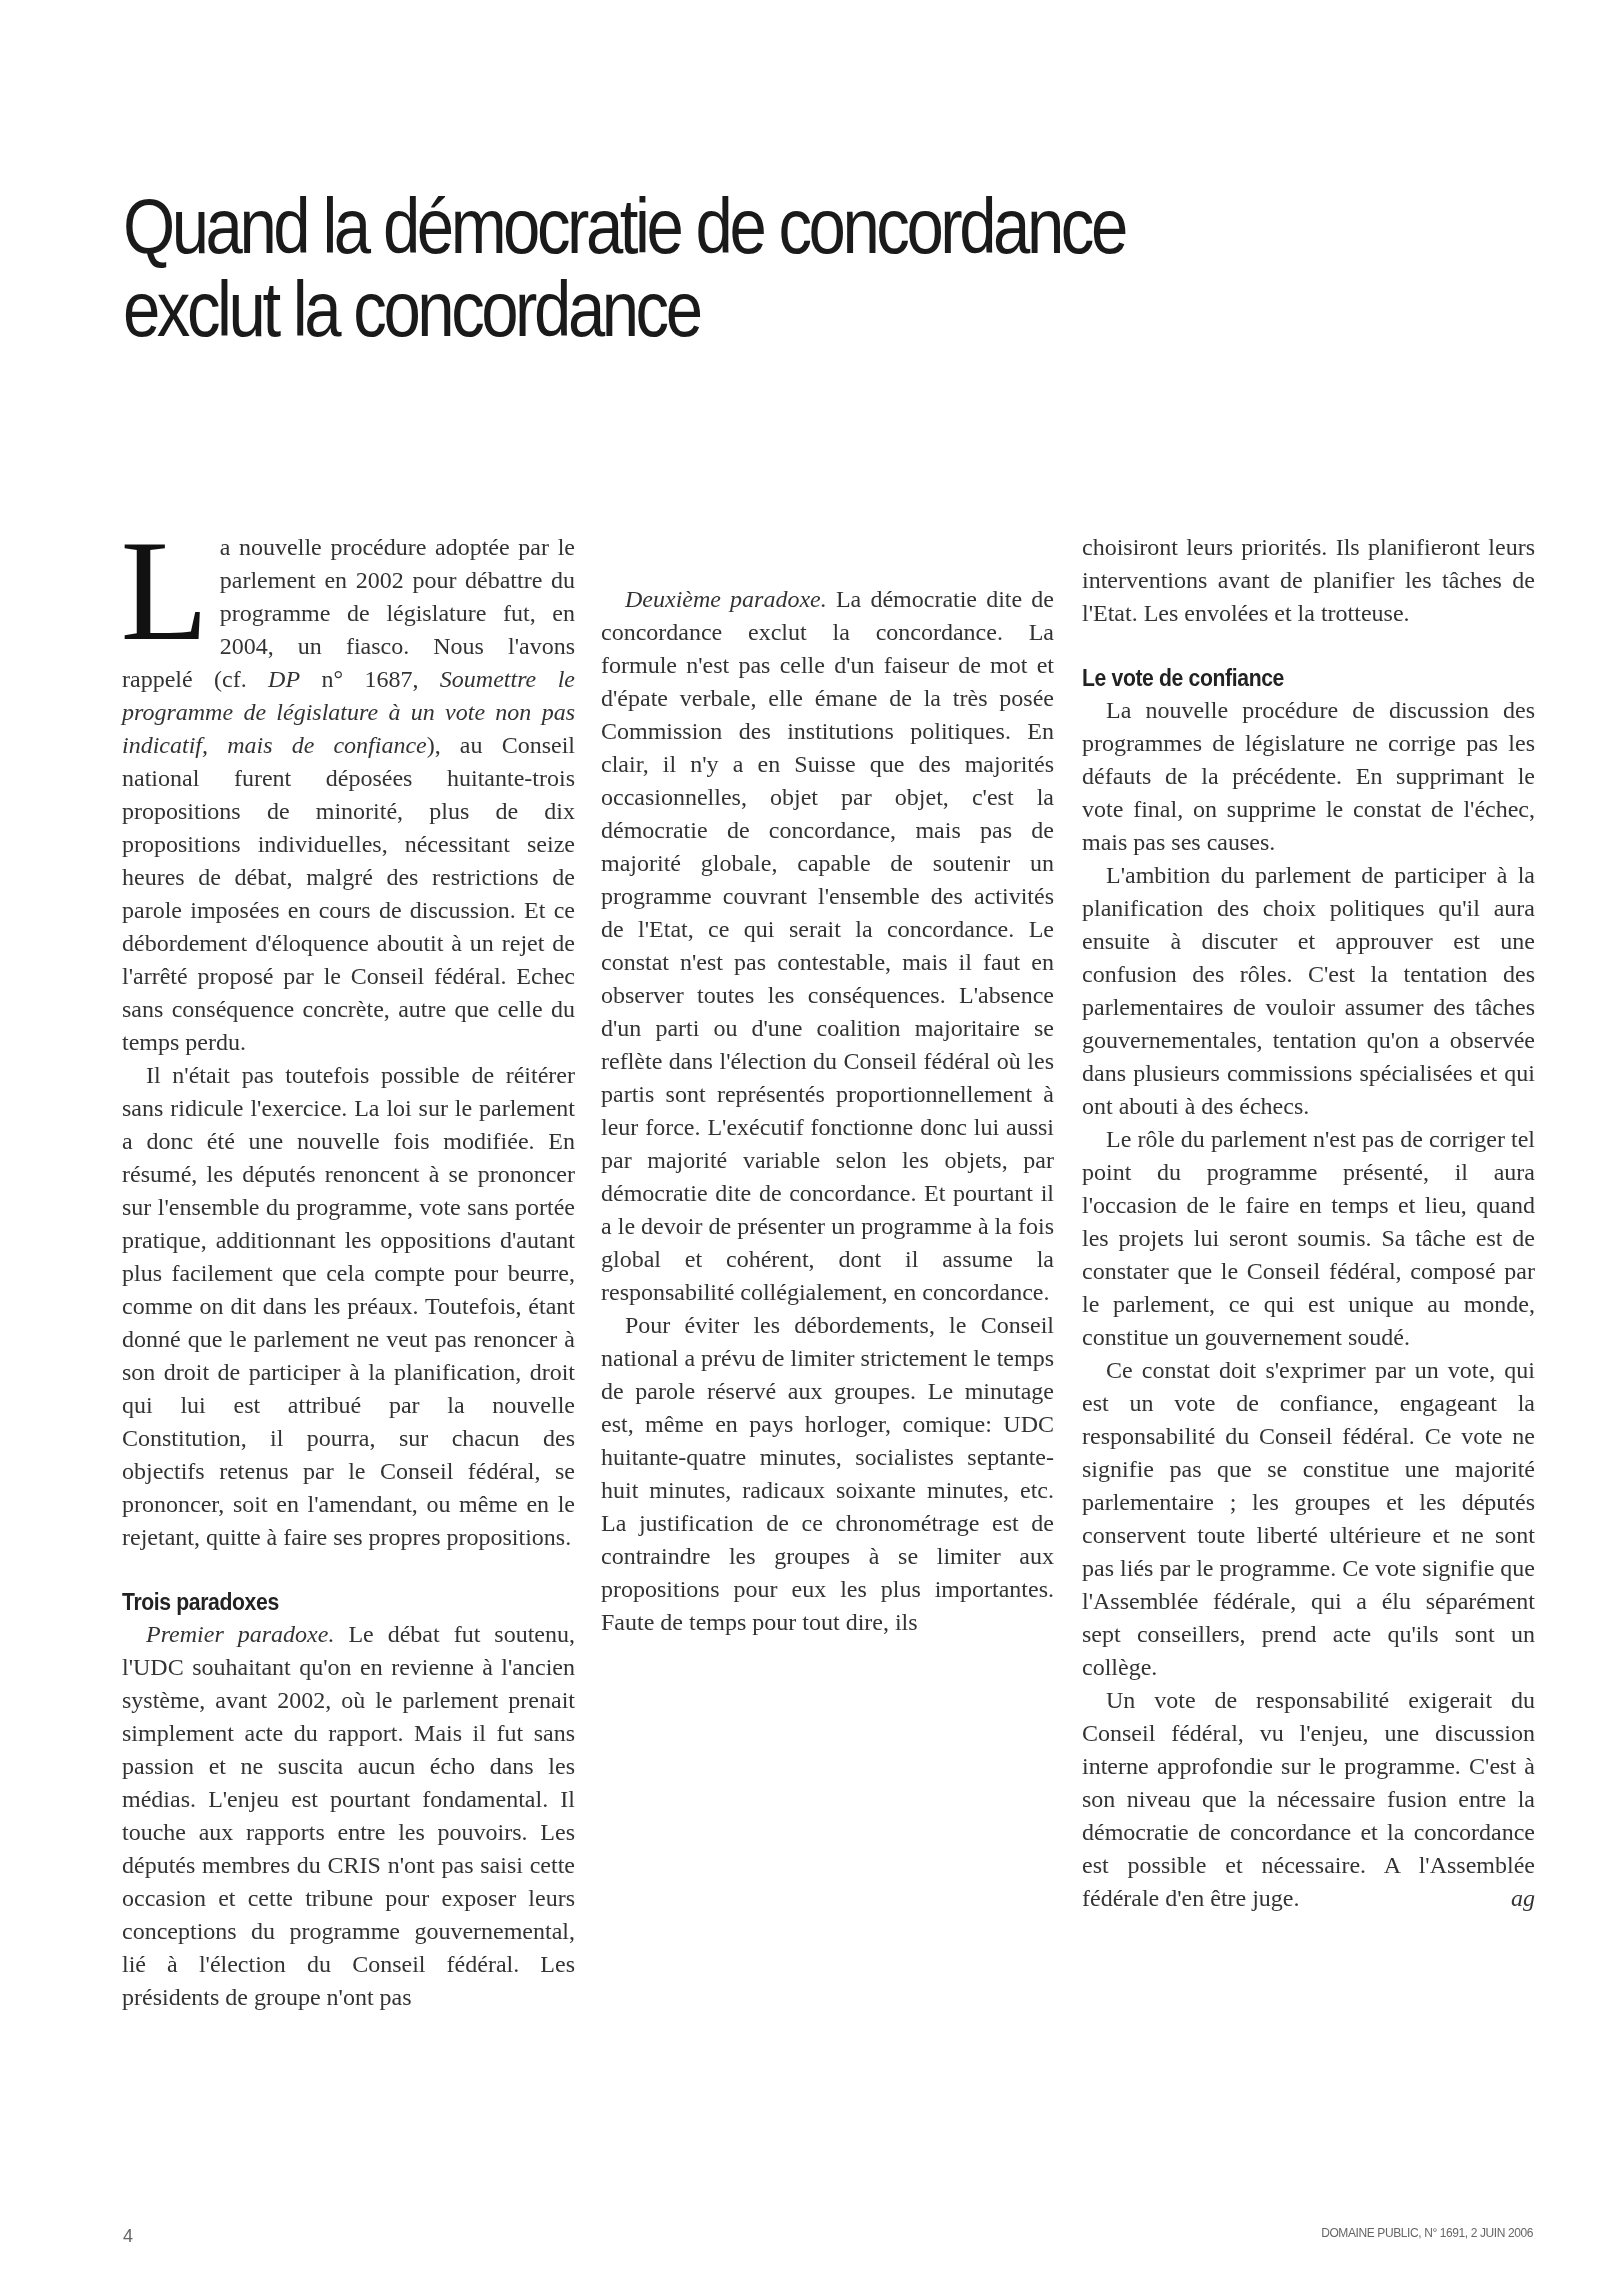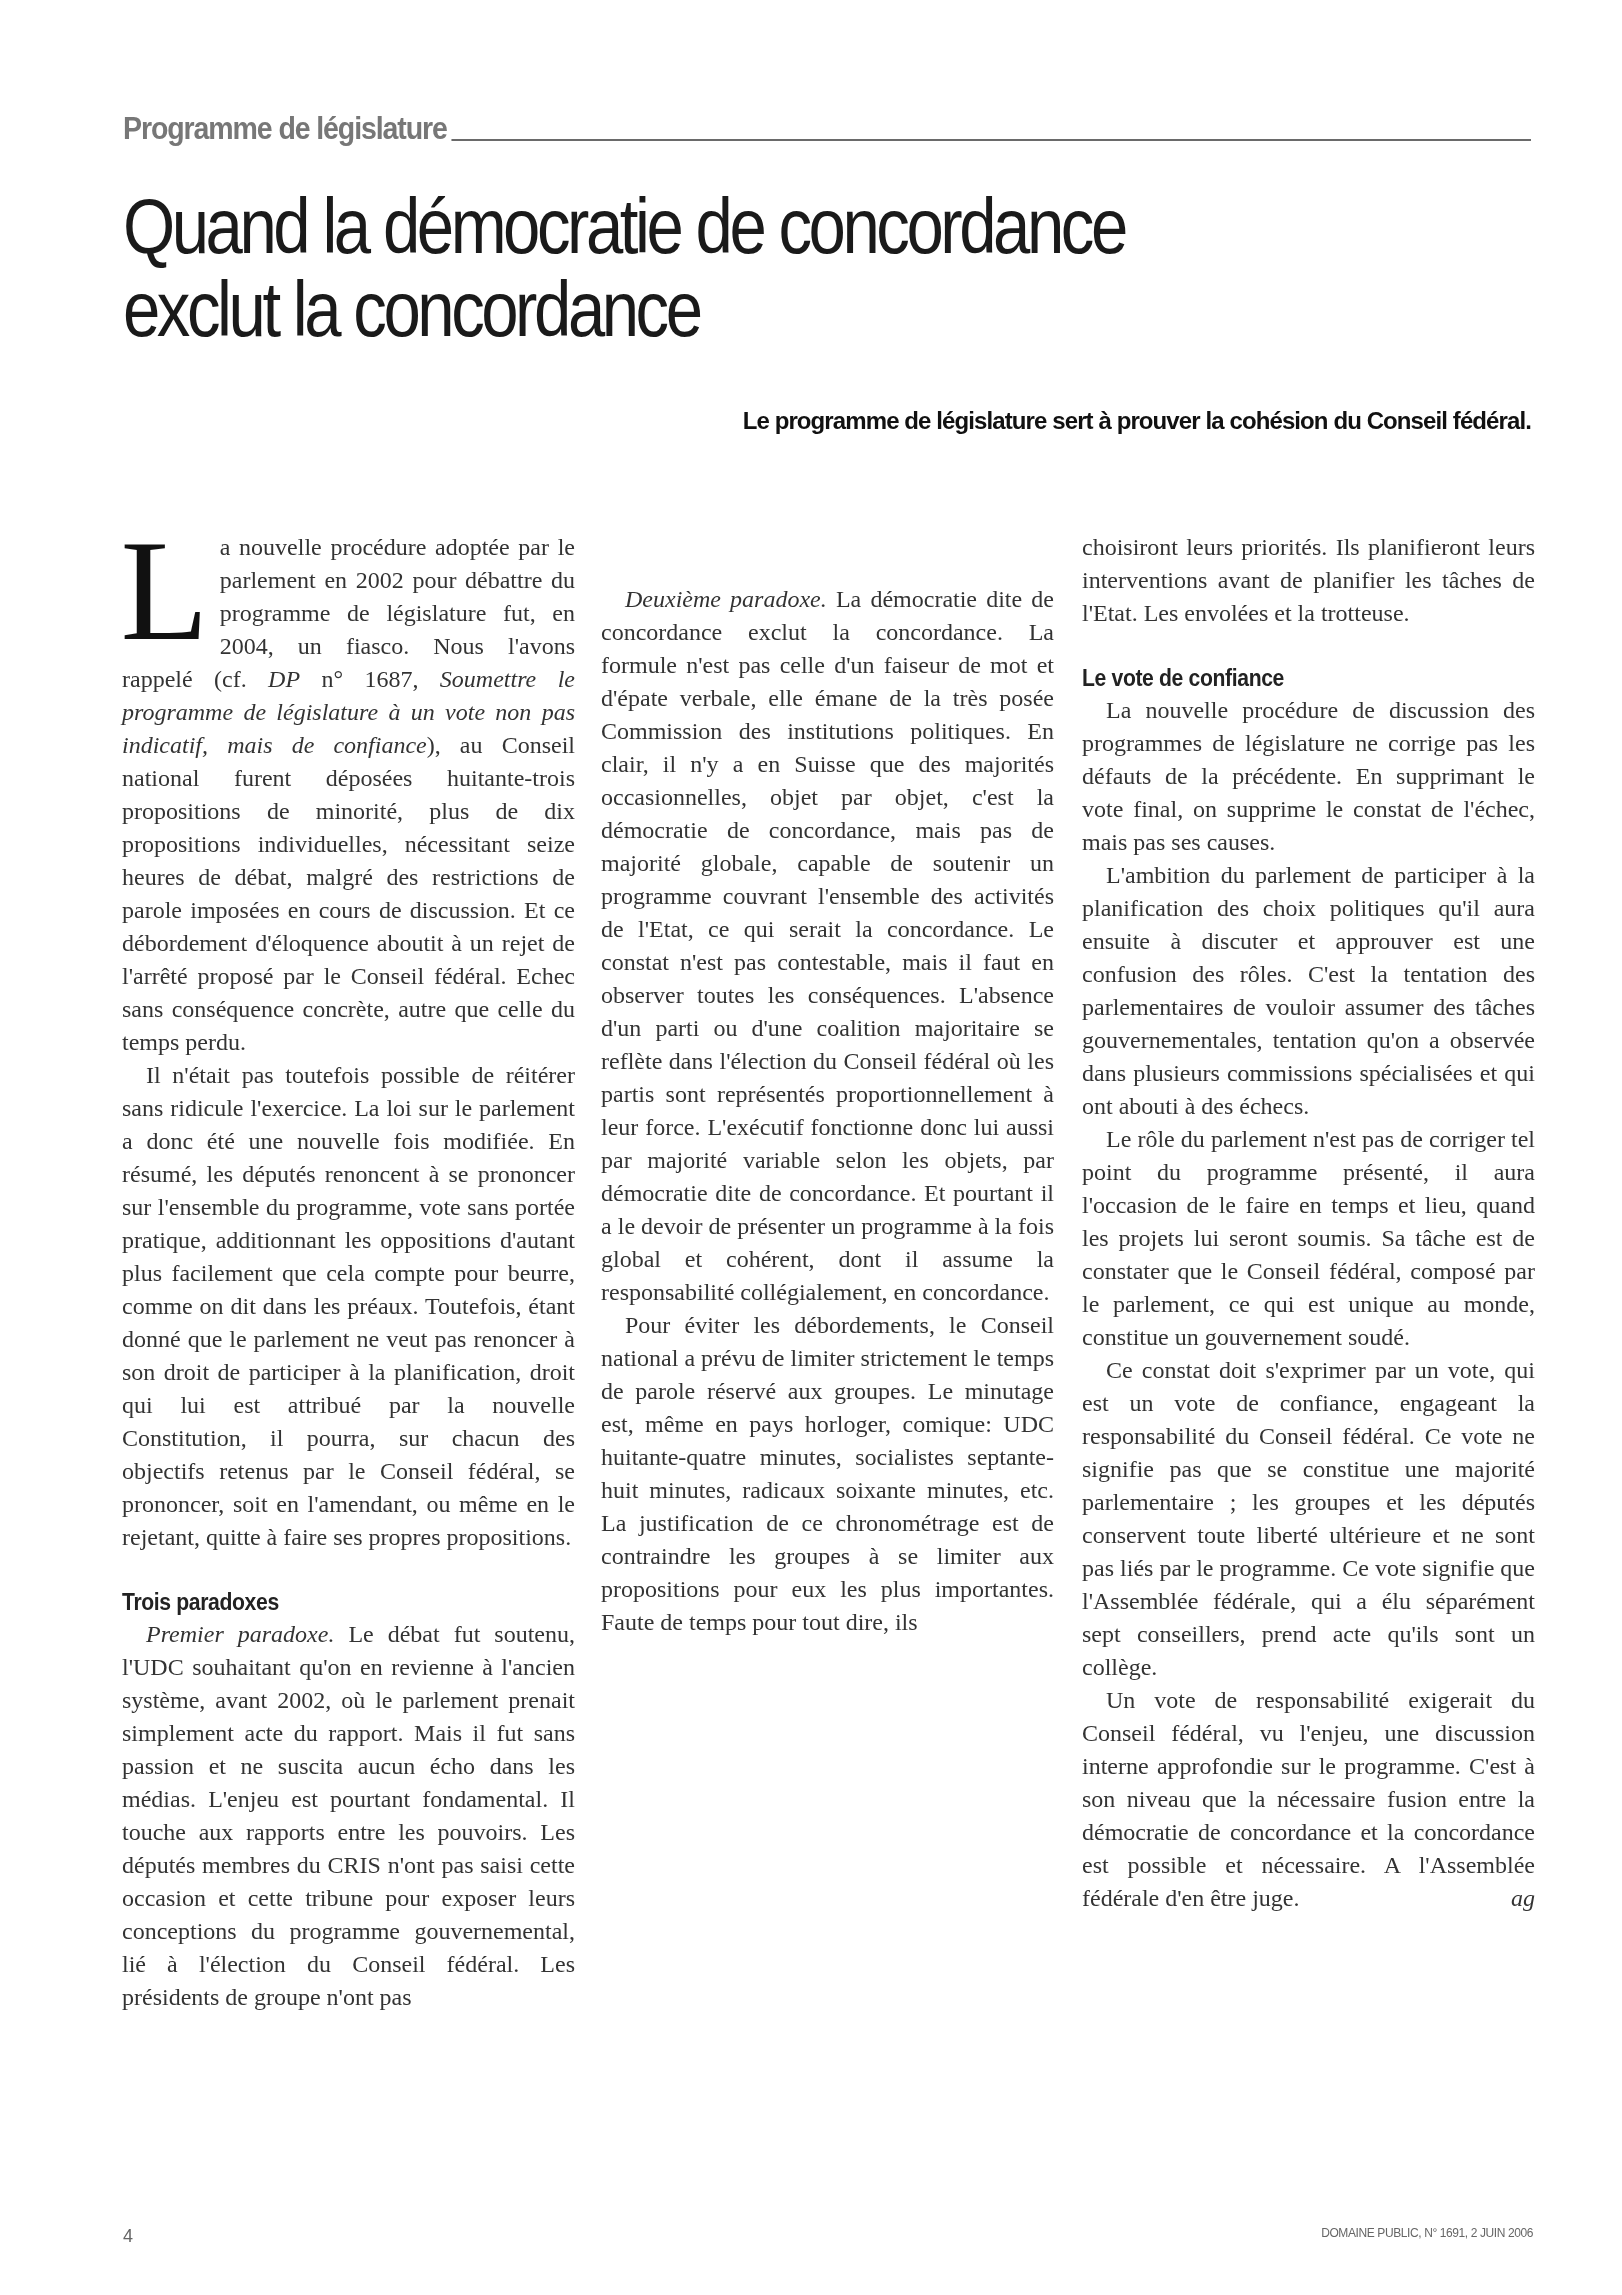--- a/index.html
+++ b/index.html
@@ -65,31 +65,27 @@
   .footer-pub {
     position: absolute; right: 89px; top: 2226px;
     font-family: "Liberation Sans", sans-serif; font-size: 12px; color: #666; letter-spacing: -0.4px;
   }
 </style>
 </head>
 <body>
 
 <div class="page">
 
-  <div class="section-header">
-    <span class="section-label">Programme de législature</span>
-  </div>
 
   <h1 class="title">
     <span>Quand la démocratie de concordance</span>
     <span>exclut la concordance</span>
   </h1>
 
   <div class="lead">
-    <span>Le programme de législature sert à prouver la cohésion du Conseil fédéral.</span>
   </div>
 
   <div class="columns">
 
     <div class="col col1">
       <p class="noindent"><span class="dropcap">L</span><span>a nouvelle procédure adoptée par le parlement en 2002 pour débattre du programme de législature fut, en 2004, un fiasco. Nous l'avons rappelé (cf. </span><em>DP</em><span> n° 1687, </span><em>Soumettre le programme de législature à un vote non pas indicatif, mais de confiance</em><span>), au Conseil national furent déposées huitante-trois propositions de minorité, plus de dix propositions individuelles, nécessitant seize heures de débat, malgré des restrictions de parole imposées en cours de discussion. Et ce débordement d'éloquence aboutit à un rejet de l'arrêté proposé par le Conseil fédéral. Echec sans conséquence concrète, autre que celle du temps perdu.</span></p>
       <p>Il n'était pas toutefois possible de réitérer sans ridicule l'exercice. La loi sur le parlement a donc été une nouvelle fois modifiée. En résumé, les députés renoncent à se prononcer sur l'ensemble du programme, vote sans portée pratique, additionnant les oppositions d'autant plus facilement que cela compte pour beurre, comme on dit dans les préaux. Toutefois, étant donné que le parlement ne veut pas renoncer à son droit de participer à la planification, droit qui lui est attribué par la nouvelle Constitution, il pourra, sur chacun des objectifs retenus par le Conseil fédéral, se prononcer, soit en l'amendant, ou même en le rejetant, quitte à faire ses propres propositions.</p>
       <h2>Trois paradoxes</h2>
       <p><em>Premier paradoxe.</em><span> Le débat fut soutenu, l'UDC souhaitant qu'on en revienne à l'ancien système, avant 2002, où le parlement prenait simplement acte du rapport. Mais il fut sans passion et ne suscita aucun écho dans les médias. L'enjeu est pourtant fondamental. Il touche aux rapports entre les pouvoirs. Les députés membres du CRIS n'ont pas saisi cette occasion et cette tribune pour exposer leurs conceptions du programme gouvernemental, lié à l'élection du Conseil fédéral. Les présidents de groupe n'ont pas</span></p>
     </div>

